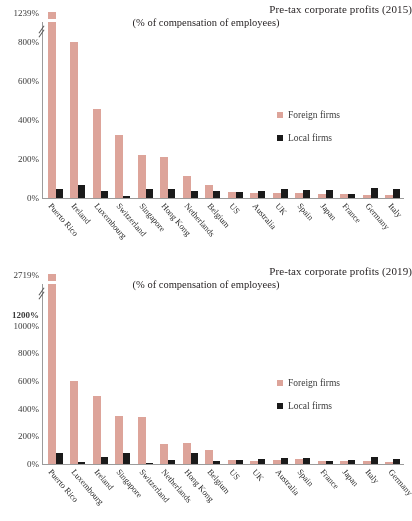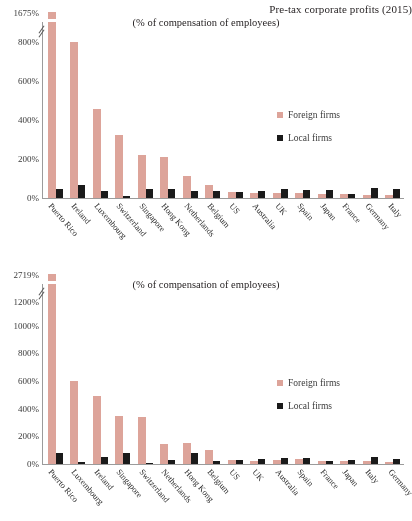--- a/index.html
+++ b/index.html
@@ -173,21 +173,21 @@
   <div class="chart-title">Pre-tax corporate profits (2015)</div>
   <div class="chart-subtitle">(% of compensation of employees)</div>
 
   <div class="plot">
     <div class="ytick-wrap" id="yticks1">
         <div class="ytick" style="top: 176px;">0%</div>
         <div class="ytick" style="top: 136.889px;">200%</div>
         <div class="ytick" style="top: 97.7778px;">400%</div>
         <div class="ytick" style="top: 58.6667px;">600%</div>
         <div class="ytick" style="top: 19.5556px;">800%</div>
-        <div class="ytick" style="top: -9px;">1675%</div>
+        <div class="ytick" style="top: -9px;">1239%</div>
       </div>
     <div class="bars" id="bars1">
         <div class="group">
           <div class="bar foreign" title="Puerto Rico — Foreign firms: 1675%" style="height: 176px; background: rgb(221, 164, 154); position: relative;">
             <div class="topcap" style="background: rgb(221, 164, 154); height: 7px; top: -10px; left: 0px;"></div>
           </div>
           <div class="bar local" title="Puerto Rico — Local firms: 47%" style="height: 9.19111px; background: rgb(26, 26, 26);"></div>
         </div>
         <div class="group">
           <div class="bar foreign" title="Ireland — Foreign firms: 797%" style="height: 155.858px; background: rgb(221, 164, 154);"></div>
@@ -315,31 +315,32 @@
       <span>Foreign firms</span>
     </div>
     <div class="legend-row">
       <span class="legend-swatch local"></span>
       <span>Local firms</span>
     </div>
   </div>
 </div>
 
 <div class="figure second" id="fig2">
+  <div class="chart-title">Pre-tax corporate profits (2019)</div>
   <div class="chart-subtitle">(% of compensation of employees)</div>
 
   <div class="plot" style="top:24px;height:180px;">
     <div class="ytick-wrap" id="yticks2">
         <div class="ytick" style="top: 180px;">0%</div>
         <div class="ytick" style="top: 152.308px;">200%</div>
         <div class="ytick" style="top: 124.615px;">400%</div>
         <div class="ytick" style="top: 96.9231px;">600%</div>
         <div class="ytick" style="top: 69.2308px;">800%</div>
         <div class="ytick" style="top: 41.5385px;">1000%</div>
-        <div class="ytick" style="top: 18px;">1200%</div>
+        <div class="ytick" style="top: 31px; font-weight: bold;">1200%</div>
         <div class="ytick" style="top: -9px;">2719%</div>
       </div>
     <div class="bars" id="bars2">
         <div class="group">
           <div class="bar foreign" title="Puerto Rico — Foreign firms: 1686%" style="height: 180px; background: rgb(221, 164, 154); position: relative;">
             <div class="topcap" style="background: rgb(221, 164, 154); height: 7px; top: -10px; left: 0px;"></div>
           </div>
           <div class="bar local" title="Puerto Rico — Local firms: 76%" style="height: 10.5231px; background: rgb(26, 26, 26);"></div>
         </div>
         <div class="group">

